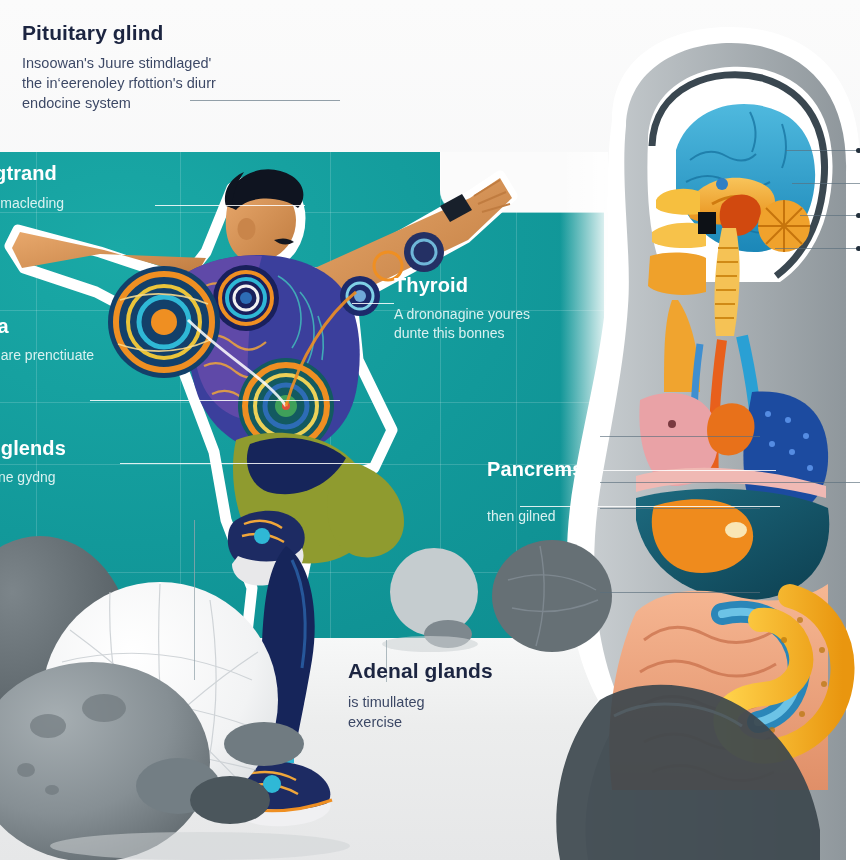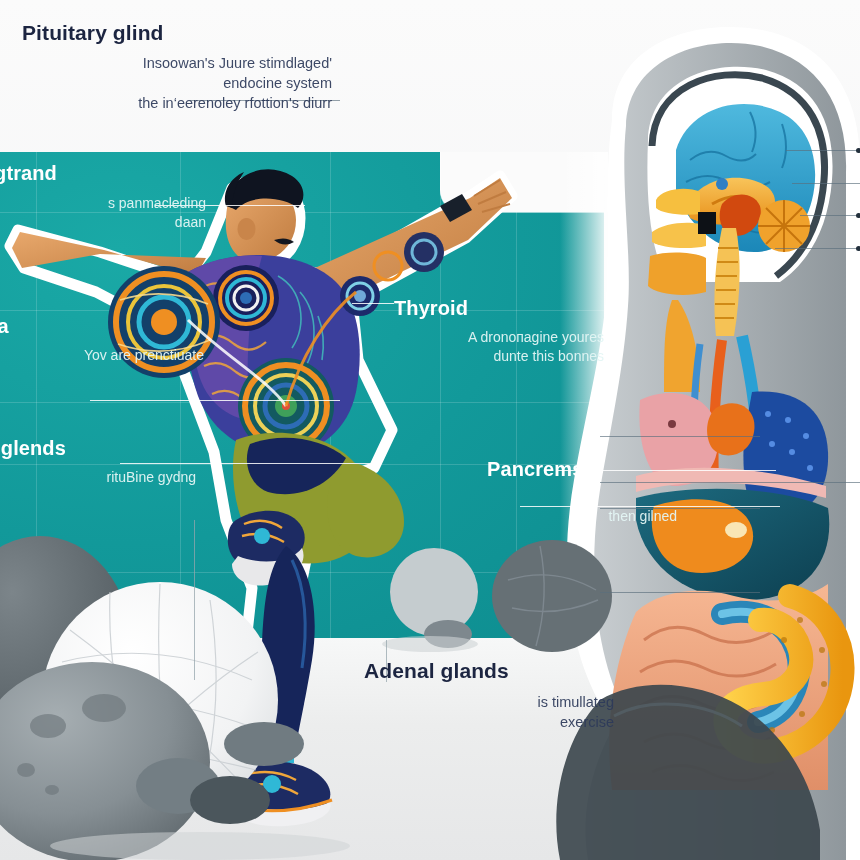--- a/index.html
+++ b/index.html
@@ -42,21 +42,21 @@
   
   .lead{position:absolute;height:1px;background:rgba(255,255,255,.85);}
   .lead.dark{background:rgba(90,110,125,.65);}
   .leadv{position:absolute;width:1px;background:rgba(150,165,172,.75);}
   .dot{position:absolute;width:5px;height:5px;border-radius:50%;
        background:#23303c;}
 
   
   .label{position:absolute;}
   .label .ttl{font-weight:bold;letter-spacing:.1px;line-height:1.05;}
-  .label .sub{line-height:1.38;text-align:right;}
+  .label .sub{line-height:1.38;}
   .label.dark .ttl{color:#1c2541;font-size:21px;}
   .label.dark .sub{color:#2d3a5a;font-size:14.5px;opacity:.92;}
   .label.light .ttl{color:#ffffff;font-size:20px;}
   .label.light .sub{color:#e4f6f5;font-size:14px;opacity:.95;}
   .blur1{filter:blur(.35px);}
   .blur2{filter:blur(.55px);}
 </style>
 </head>
 <body>
 
@@ -450,50 +450,50 @@
     <div class="leadv" style="left:194px;top:520px;height:160px"></div>
     <div class="leadv" style="left:386px;top:640px;height:42px"></div>
     <div class="dot" style="left:856px;top:148px"></div>
     <div class="dot" style="left:856px;top:213px"></div>
     <div class="dot" style="left:856px;top:246px"></div>
   </div>
 
   <div class="label dark" style="left:22px;top:22px;width:310px">
     <div class="ttl blur1">Pituitary glind</div>
     <div class="sub blur2" style="margin-top:9px">Insoowan's Juure  stimdlaged'</div>
+    <div class="sub blur2">the in‘eerenoley rfottion's diurr</div>
     <div class="sub blur2">endocine system</div>
-    <div class="sub blur2">the in‘eerenoley rfottion's diurr</div>
   </div>
 
   <div class="label light" style="left:-34px;top:163px;width:240px">
     <div class="ttl blur1">ce gtrand</div>
     <div class="sub blur2" style="margin-top:10px">s panmacleding</div>
     <div class="sub blur2">daan</div>
   </div>
 
   <div class="label light" style="left:-26px;top:316px;width:230px">
     <div class="ttl blur1">nea</div>
     <div class="sub blur2" style="margin-top:9px">Yov are prenctiuate</div>
   </div>
 
   <div class="label light" style="left:-34px;top:438px;width:230px">
     <div class="ttl blur1">nal glends</div>
     <div class="sub blur2" style="margin-top:9px">rituBine gydng</div>
   </div>
 
-  <div class="label light" style="left:394px;top:298px;width:210px">
+  <div class="label light" style="left:394px;top:275px;width:210px">
     <div class="ttl blur1">Thyroid</div>
     <div class="sub blur2" style="margin-top:9px">A dronoпagine youres</div>
     <div class="sub blur2">dunte this bonnes</div>
   </div>
 
   <div class="label light" style="left:487px;top:459px;width:190px">
     <div class="ttl blur1">Pancrems</div>
     <div class="sub blur2" style="margin-top:27px">then gilned</div>
   </div>
 
-  <div class="label dark" style="left:364px;top:660px;width:250px">
+  <div class="label dark" style="left:348px;top:660px;width:250px">
     <div class="ttl blur1">Adenal glands</div>
     <div class="sub blur2" style="margin-top:10px">is timullateg</div>
     <div class="sub blur2">exercise</div>
   </div>
 
 </div>
 
 </body></html>

